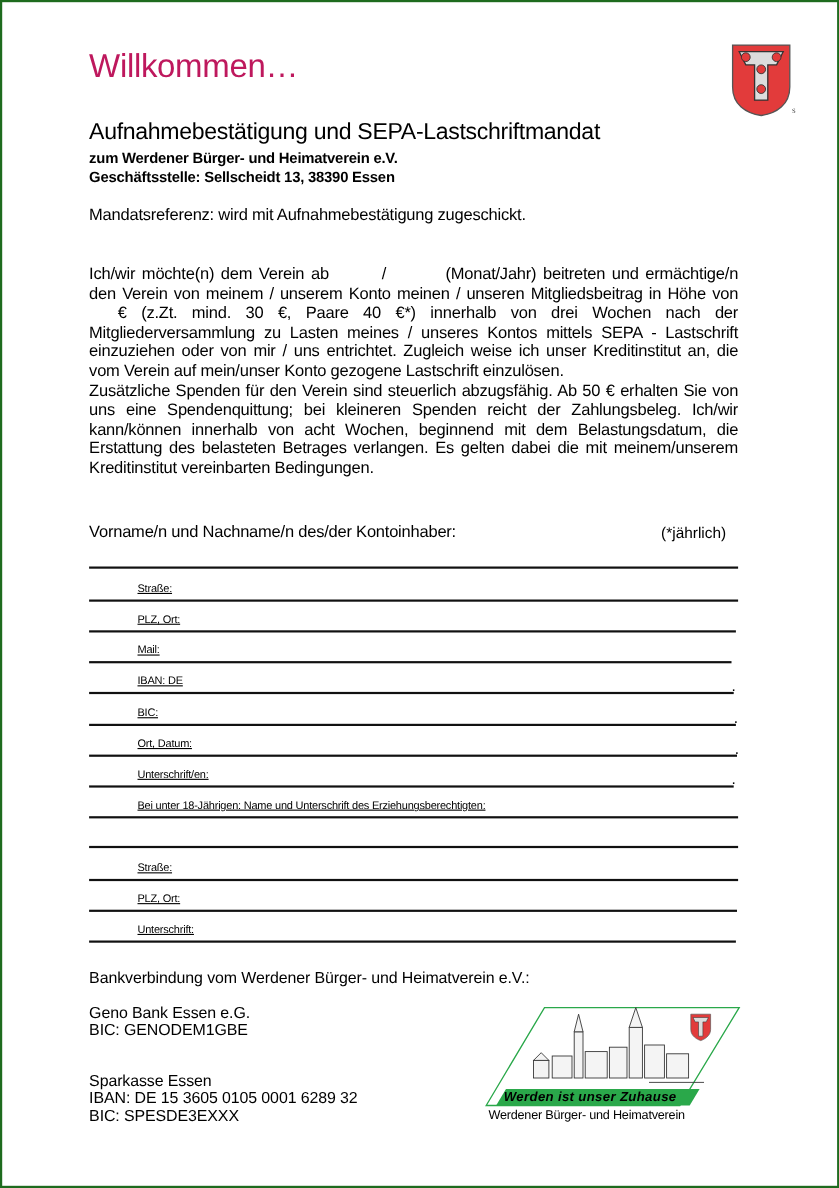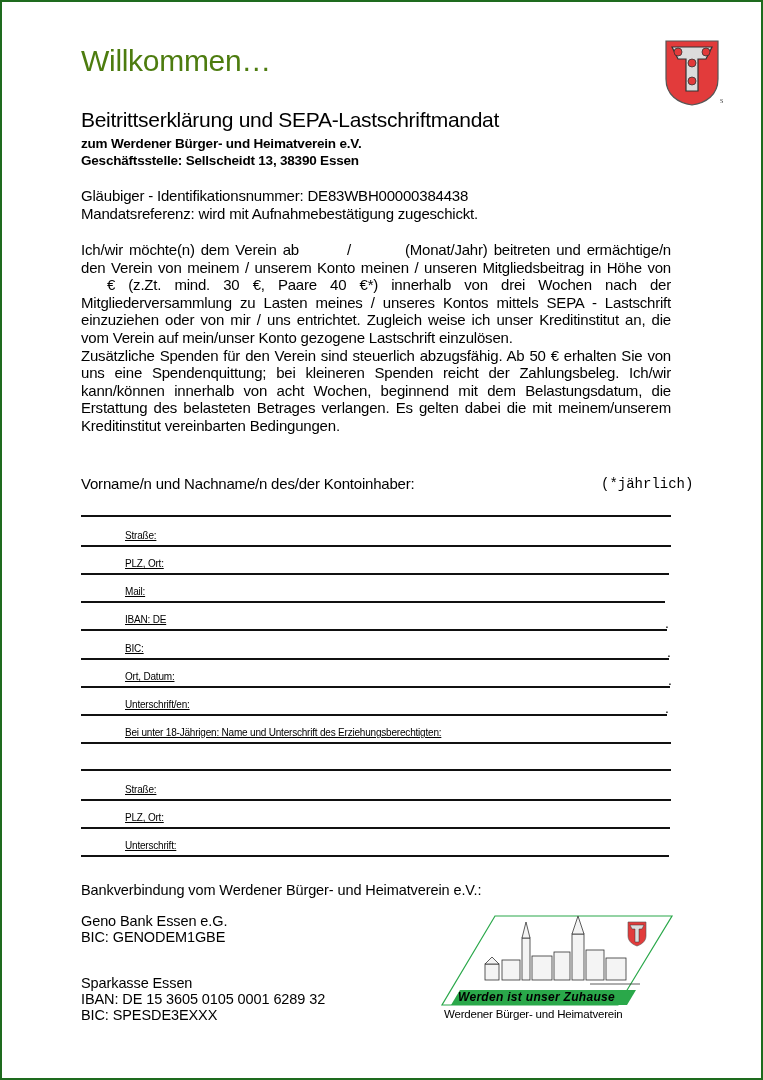--- a/index.html
+++ b/index.html
@@ -1,33 +1,33 @@
 <!DOCTYPE html>
 <html><head>
 <meta charset="utf-8">
 <style>
   html, body { margin: 0; padding: 0; background: #ffffff; }
   body { width: 763px; height: 1080px; position: relative; overflow: hidden;
          font-family: "Liberation Sans", sans-serif; color: #000; }
   .page-frame { position: absolute; left: 0; top: 0; width: 759px; height: 1076px;
                 border: 2px solid #1e6b1e; }
   .abs { position: absolute; }
-  .title { left: 81px; top: 44px; font-size: 30px; color: #4d7c0f; letter-spacing: -0.3px; }
+  .title { left: 81px; top: 44px; font-size: 30px; color: #be185d; letter-spacing: -0.3px; }
   .crest { left: 662px; top: 37px; width: 64px; height: 70px; }
   .h1 { left: 81px; top: 108px; font-size: 21px; letter-spacing: -0.3px; }
   .sub { left: 81px; font-size: 13.5px; font-weight: bold; letter-spacing: -0.2px; }
   .sub1 { top: 136px; }
   .sub2 { top: 153px; }
   .ident { left: 81px; top: 187px; font-size: 15px; line-height: 18px; letter-spacing: -0.2px; }
   .body-text { left: 81px; top: 241px; width: 590px; font-size: 15px; line-height: 17.6px;
                text-align: justify; letter-spacing: -0.2px; }
   .body-text p { margin: 0; }
   .u { }
   .holder-label { left: 81px; top: 475px; font-size: 15px; letter-spacing: -0.2px; }
-  .yearly { left: 601px; top: 476px; font-size: 14px; font-family: Liberation Mono, monospace; }
+  .yearly { left: 601px; top: 476px; font-size: 14px; }
   .line { position: absolute; left: 81px; height: 0; border-top: 2px solid #111; }
   .field { position: absolute; left: 81px; font-size: 10px; letter-spacing: -0.2px; text-decoration: underline; margin-left: 44px; }
   .dot { position: absolute; font-size: 14px; }
   .bank { left: 81px; font-size: 14.5px; line-height: 16px; letter-spacing: -0.1px; }
   .logo { left: 440px; top: 912px; width: 235px; height: 112px; }
   .logo-caption { left: 444px; top: 1008px; font-size: 11.5px; letter-spacing: -0.2px; }
   .logo-slogan { left: 458px; top: 990px; font-size: 12px; font-style: italic; font-weight: bold; color: #000000; letter-spacing: 0.3px; }
 </style>
 </head>
 <body>
@@ -39,26 +39,25 @@
 <svg class="abs crest" viewBox="0 0 64 70">
   <path d="M4 4 H56 V42 C56 58 44 66 30 68 C16 66 4 58 4 42 Z" fill="#e23b3b" stroke="#555" stroke-width="1.2"></path>
   <path d="M10 10 L50 10 L44 22 L36 22 L36 54 L24 54 L24 22 L16 22 Z" fill="#dcdcdc" stroke="#333" stroke-width="1.2"></path>
   <circle cx="16" cy="15" r="4" fill="#e23b3b" stroke="#333" stroke-width="0.8"></circle>
   <circle cx="44" cy="15" r="4" fill="#e23b3b" stroke="#333" stroke-width="0.8"></circle>
   <circle cx="30" cy="26" r="4" fill="#e23b3b" stroke="#333" stroke-width="0.8"></circle>
   <circle cx="30" cy="44" r="4" fill="#e23b3b" stroke="#333" stroke-width="0.8"></circle>
   <text x="58" y="66" font-size="6" font-family="Liberation Serif, serif" fill="#333">S</text>
 </svg>
 
-<div class="abs h1">Beitrittserklärung und SEPA-Lastschriftmandat</div>
+<div class="abs h1">Aufnahmebestätigung und SEPA-Lastschriftmandat</div>
 <div class="abs sub sub1">zum Werdener Bürger- und Heimatverein e.V.</div>
 <div class="abs sub sub2">Geschäftsstelle: Sellscheidt 13, 38390 Essen</div>
 
 <div class="abs ident">
-  <div>Gläubiger - Identifikationsnummer: DE83WBH00000384438</div>
   <div>Mandatsreferenz: wird mit Aufnahmebestätigung zugeschickt.</div>
 </div>
 
 <div class="abs body-text">
   <p><span>Ich/wir möchte(n) dem Verein </span><span class="u"><span>ab</span><span style="display:inline-block;width:48px;"></span><span>/</span><span style="display:inline-block;width:48px;"></span></span><span> (Monat/Jahr) beitreten und er­mächtige/n den Verein von meinem / unserem Konto meinen / unseren Mitgliedsbeitrag in Höhe von</span><span class="u"><span style="display:inline-block;width:26px;"></span><span>€</span></span><span> (z.Zt. mind. 30 €, Paare 40 €*) innerhalb von drei Wochen nach der Mitgliederversammlung zu Lasten meines / unseres Kontos mittels SEPA - Lastschrift einzuziehen oder von mir / uns entrichtet. Zugleich weise ich unser Kreditinstitut an, die vom Verein auf mein/unser Konto gezogene Lastschrift einzulösen.</span></p>
   <p>Zusätzliche Spenden für den Verein sind steuerlich abzugsfähig. Ab 50 € erhalten Sie von uns eine Spendenquittung; bei kleineren Spenden reicht der Zahlungsbeleg. Ich/wir kann/können innerhalb von acht Wochen, beginnend mit dem Belastungsdatum, die Erstattung des belasteten Betrages verlangen. Es gelten dabei die mit meinem/unserem  Kreditinstitut vereinbarten Bedingungen.</p>
 </div>
 
 <div class="abs holder-label">Vorname/n und Nachname/n des/der Kontoinhaber:</div>
 <div class="abs yearly">(*jährlich)</div>

